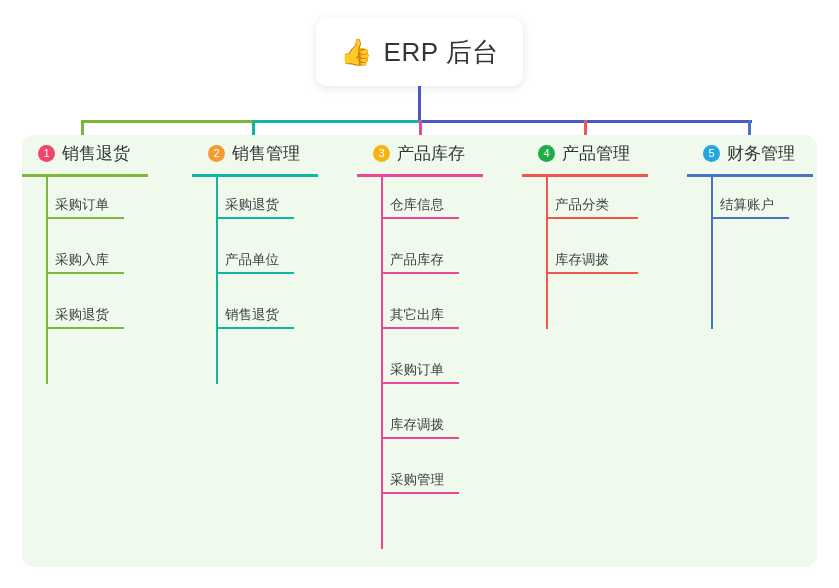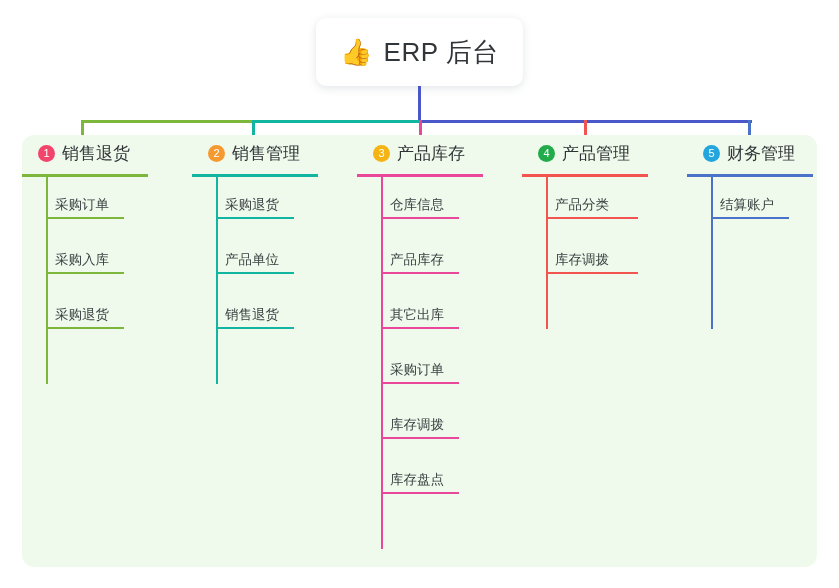--- a/index.html
+++ b/index.html
@@ -212,21 +212,21 @@
           </div>
           <div class="item">
             <span class="item-label">采购订单</span>
             <div class="item-underline" style="width: 78px; background: rgb(232, 71, 154);"></div>
           </div>
           <div class="item">
             <span class="item-label">库存调拨</span>
             <div class="item-underline" style="width: 78px; background: rgb(232, 71, 154);"></div>
           </div>
           <div class="item">
-            <span class="item-label">库存盘点</span>
+            <span class="item-label">采购管理</span>
             <div class="item-underline" style="width: 78px; background: rgb(232, 71, 154);"></div>
           </div>
         </div>
       </div>
       <div class="column" style="left: 500px; width: 146px;">
         <div class="col-header">
           <span class="badge" style="background: rgb(34, 171, 75);">4</span>
           <span class="col-title">产品管理</span>
         </div>
         <div class="col-underline" style="width: 126px; background: rgb(242, 84, 79); margin-left: 0px;"></div>

